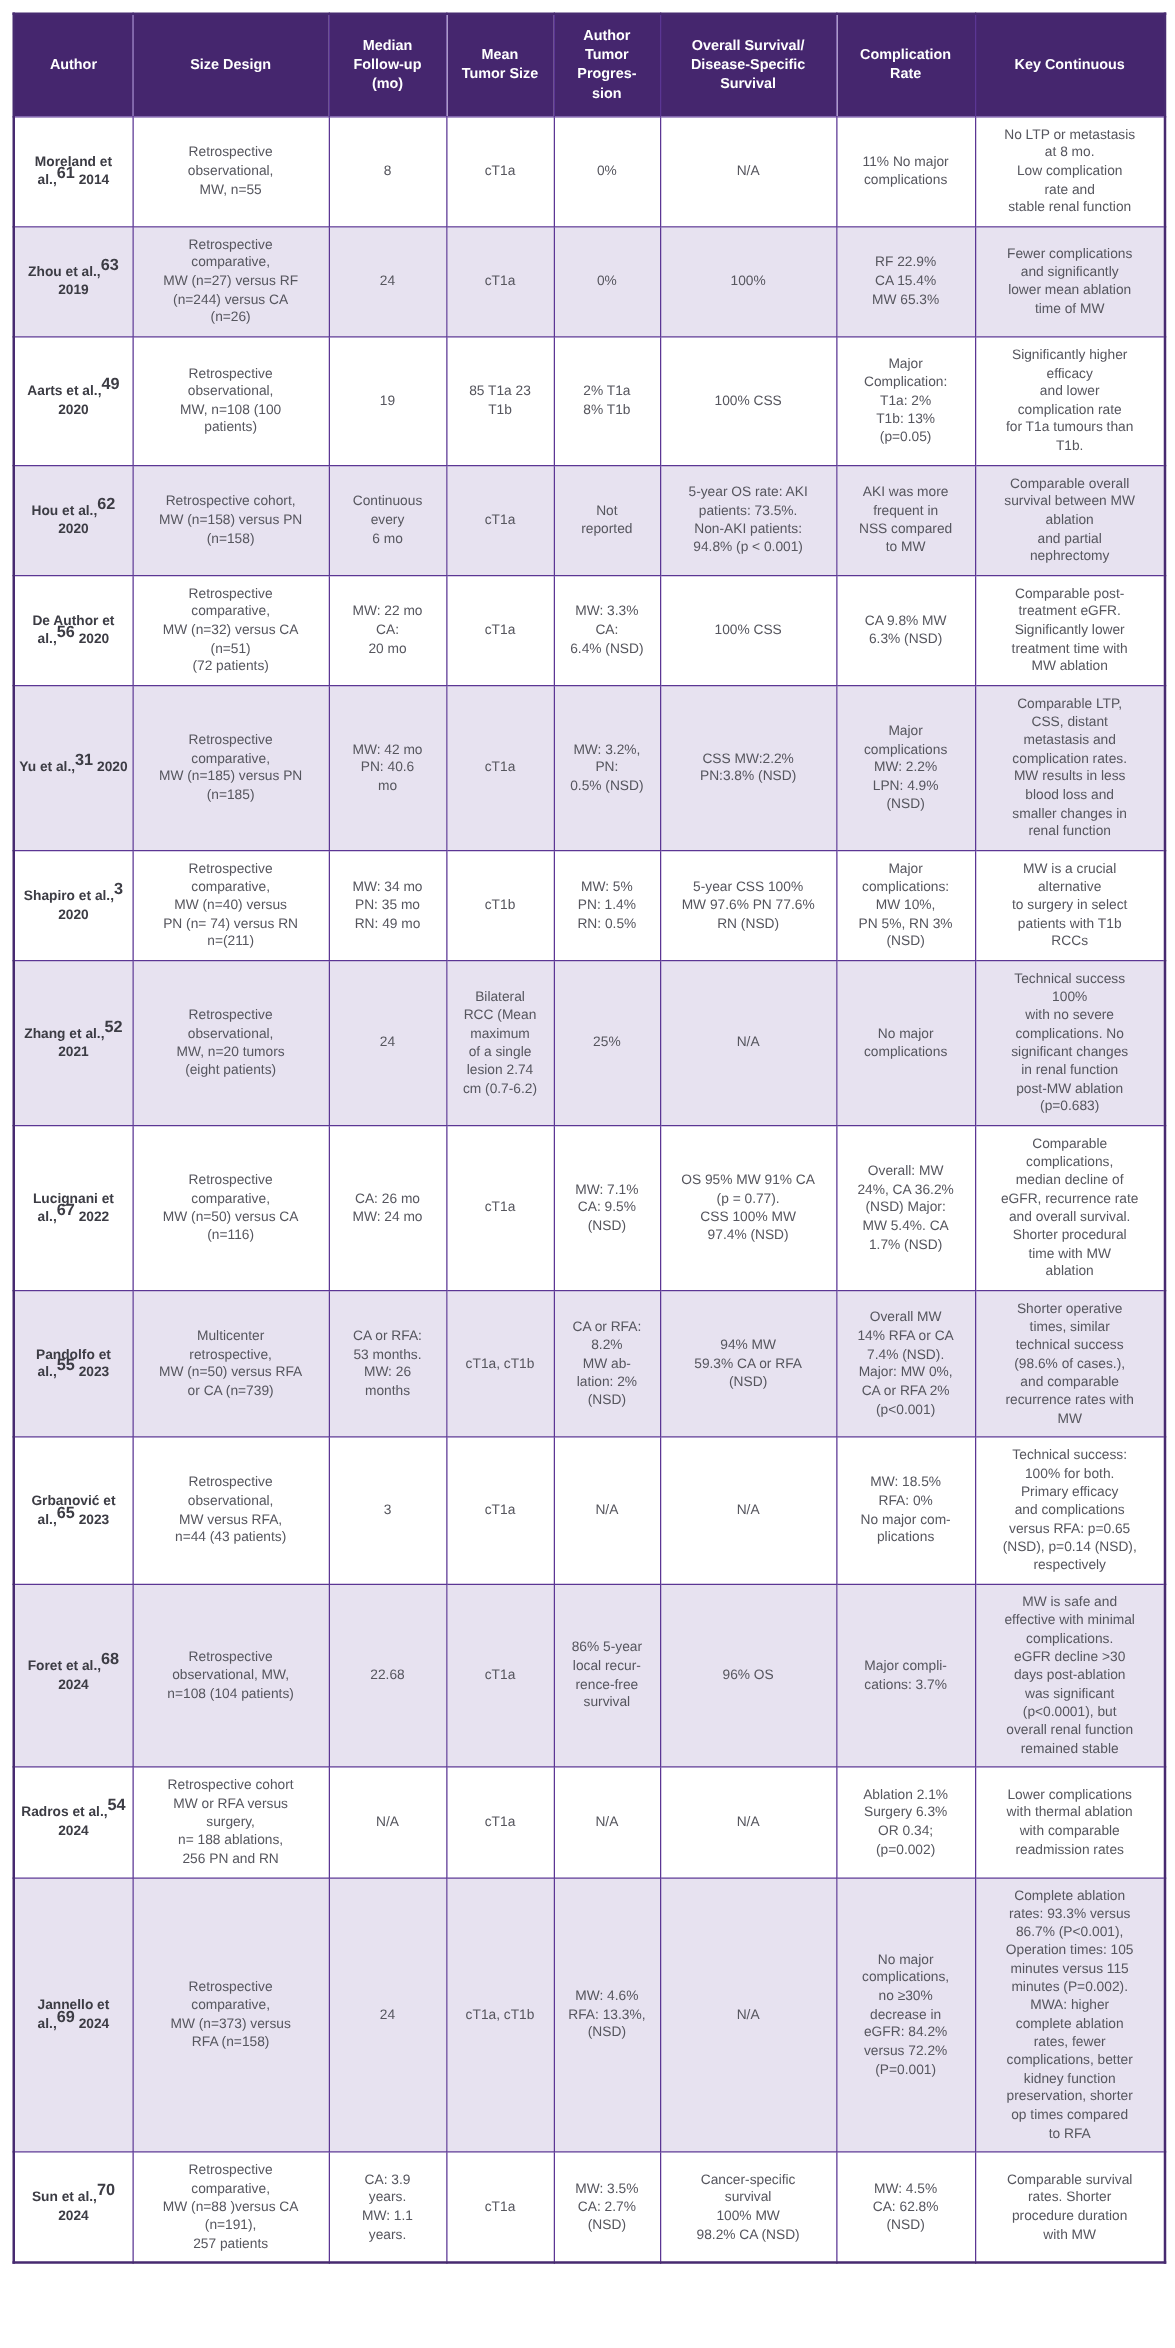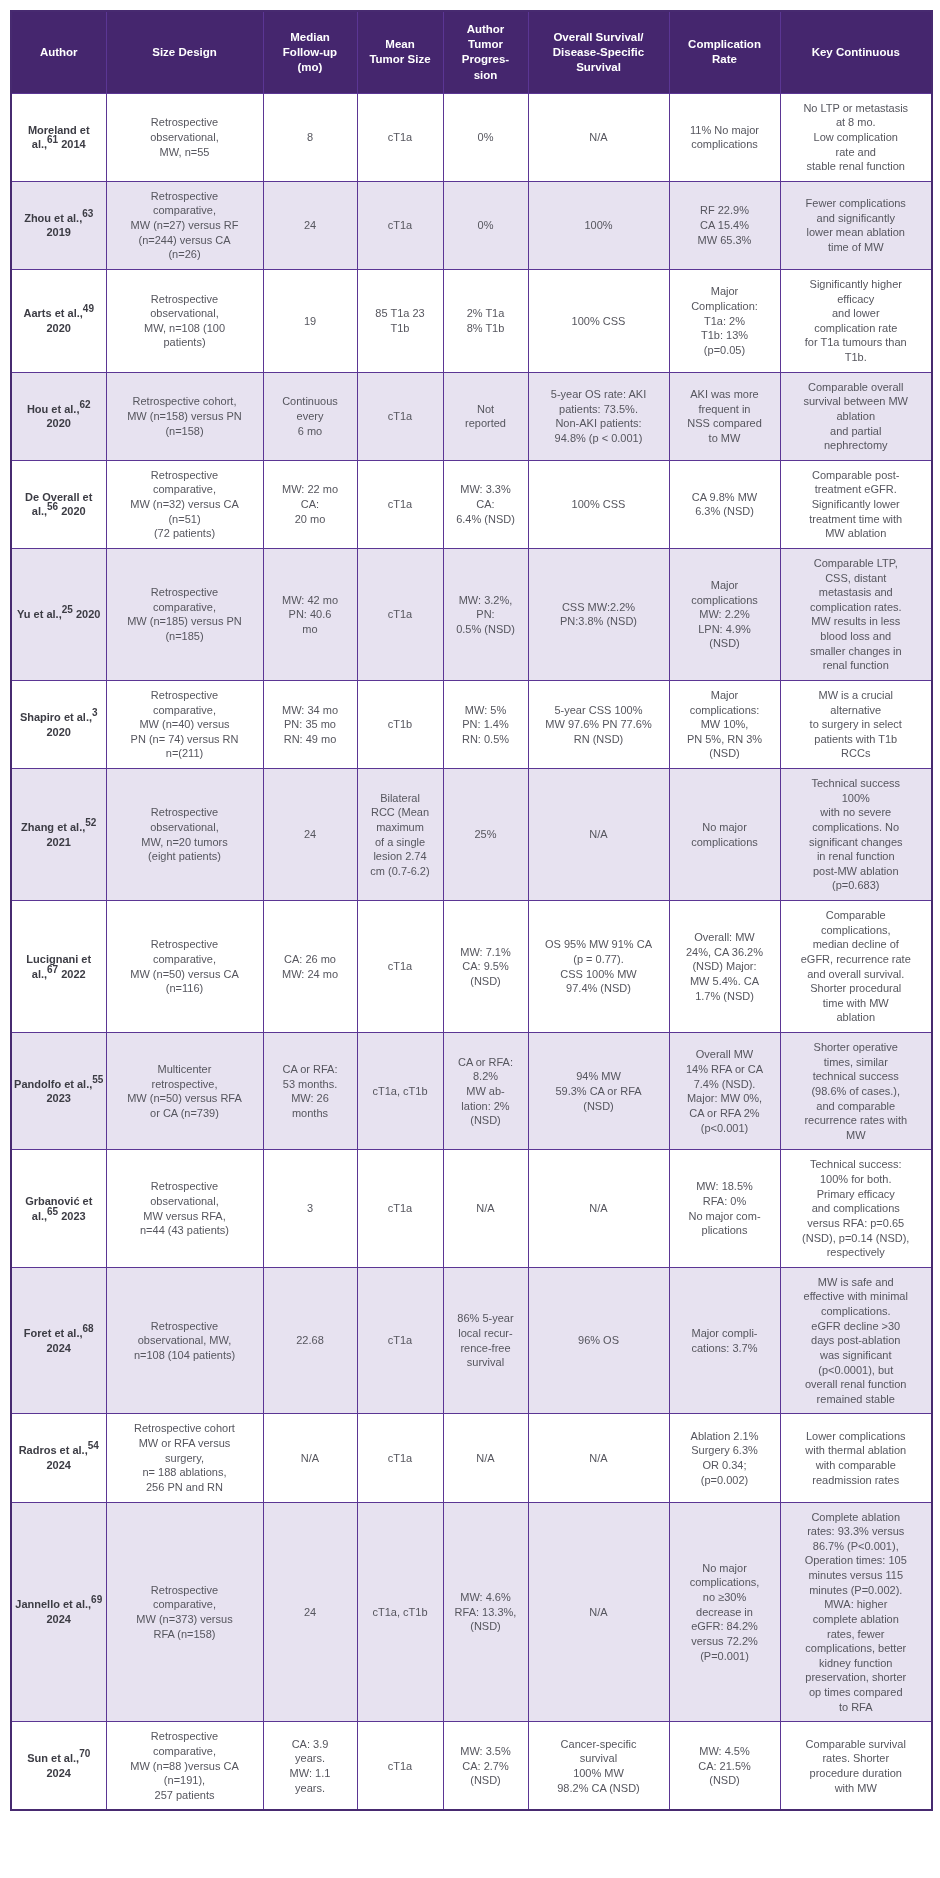--- a/index.html
+++ b/index.html
@@ -36,21 +36,21 @@
     line-height:1.33;
     padding:7px 3px;
     background:#ffffff;
   }
   tbody tr.alt td{background:#e7e2f0;}
   td.author-cell{
     font-weight:700;
     color:#3c3c44;
     padding:7px 2px;
   }
-  td.author-cell sup{font-size:10px;line-height:0;}
+  td.author-cell sup{font-size:13px;line-height:0;}
   tr.first-row td.author-cell{
     border-top-color:#1e1e1e;
     border-left-color:#1e1e1e;
   }
 </style>
 </head>
 <body>
 
 <div class="page">
   <table class="study-table">
@@ -165,21 +165,21 @@
 frequent in
 NSS compared
 to MW</td>
           <td>Comparable overall
 survival between MW
 ablation
 and partial
 nephrectomy</td>
         </tr>
         <tr>
-          <td class="author-cell"><span>De Overall et al.,</span><sup>56</sup> 2020</td>
+          <td class="author-cell"><span>De Author et al.,</span><sup>56</sup> 2020</td>
           <td>Retrospective
 comparative,
 MW (n=32) versus CA
 (n=51)
 (72 patients)</td>
           <td>MW: 22 mo
 CA:
 20 mo</td>
           <td>cT1a</td>
           <td>MW: 3.3%
@@ -188,21 +188,21 @@
           <td>100% CSS</td>
           <td>CA 9.8% MW
 6.3% (NSD)</td>
           <td>Comparable post-
 treatment eGFR.
 Significantly lower
 treatment time with
 MW ablation</td>
         </tr>
         <tr class="alt">
-          <td class="author-cell"><span>Yu et al.,</span><sup>25</sup> 2020</td>
+          <td class="author-cell"><span>Yu et al.,</span><sup>31</sup> 2020</td>
           <td>Retrospective
 comparative,
 MW (n=185) versus PN
 (n=185)</td>
           <td>MW: 42 mo
 PN: 40.6
 mo</td>
           <td>cT1a</td>
           <td>MW: 3.2%,
 PN:
@@ -453,21 +453,21 @@
 years.</td>
           <td>cT1a</td>
           <td>MW: 3.5%
 CA: 2.7%
 (NSD)</td>
           <td>Cancer-specific
 survival
 100% MW
 98.2% CA (NSD)</td>
           <td>MW: 4.5%
-CA: 21.5%
+CA: 62.8%
 (NSD)</td>
           <td>Comparable survival
 rates. Shorter
 procedure duration
 with MW</td>
         </tr>
       </tbody>
   </table>
 </div>
 

